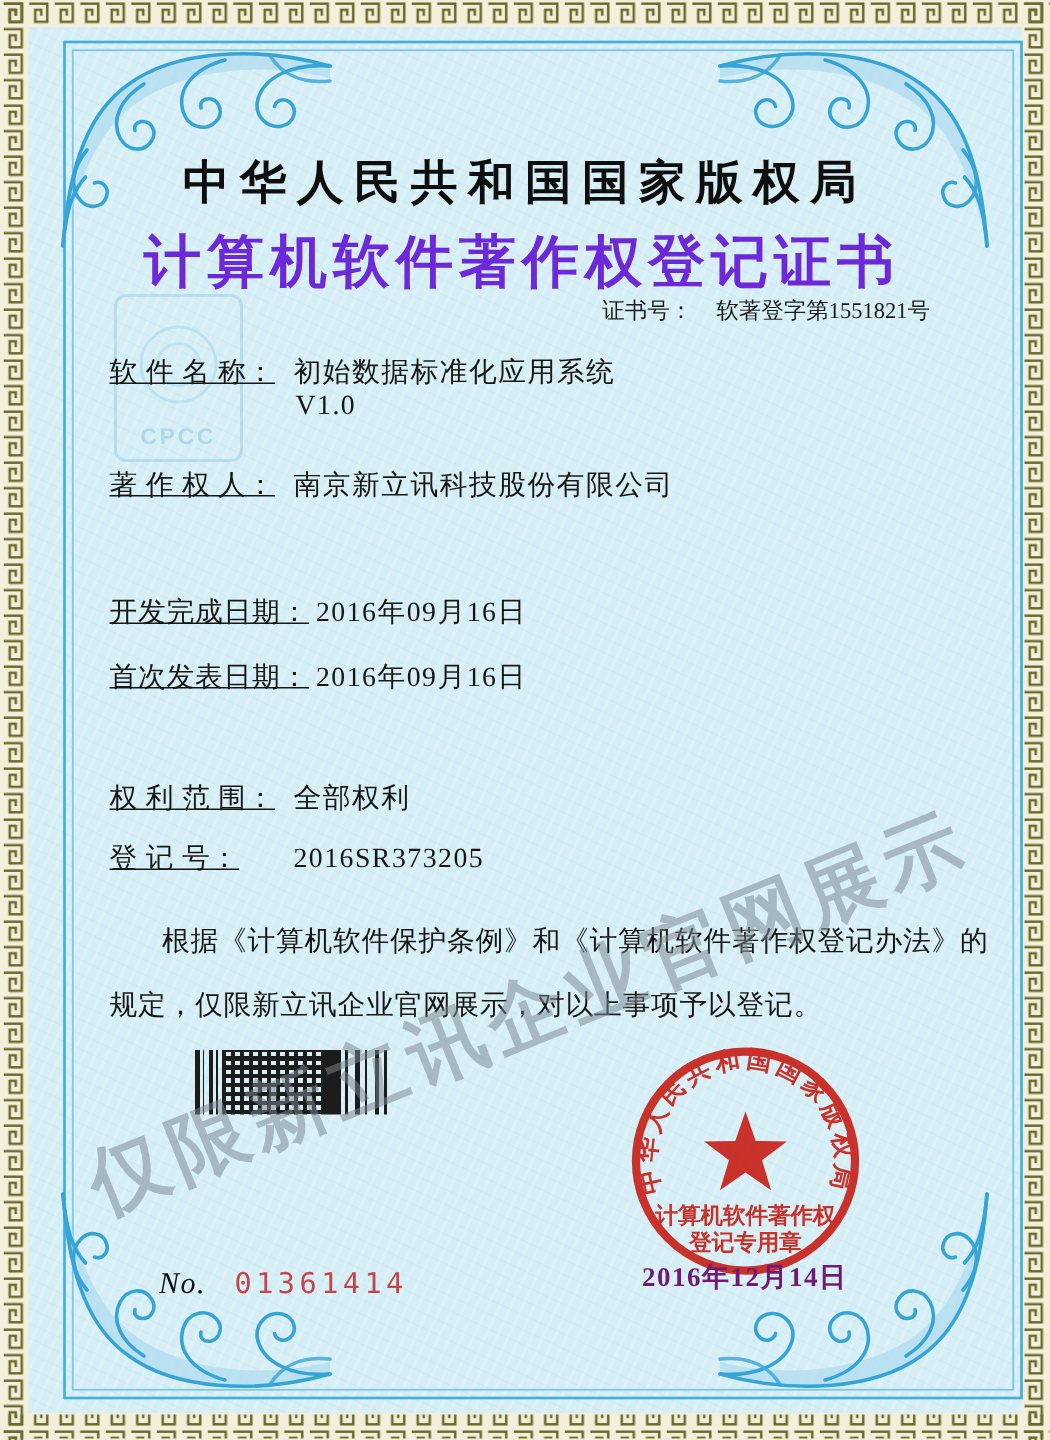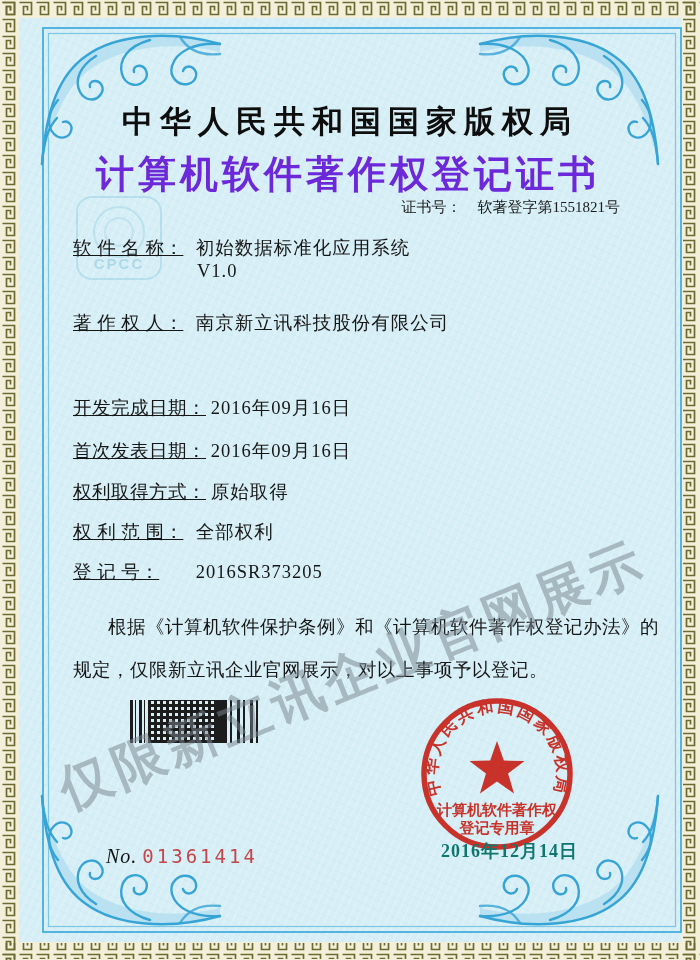--- a/index.html
+++ b/index.html
@@ -14,22 +14,22 @@
   .paper {
     position:absolute; left:19px; top:18px; right:19px; bottom:18px;
     background:#d6eef5;
     background-image:
       repeating-linear-gradient(115deg, rgba(255,255,255,.16) 0 2px, rgba(255,255,255,0) 2px 7px),
       repeating-linear-gradient(25deg, rgba(173,219,236,.18) 0 1px, rgba(255,255,255,0) 1px 9px);
   }
   svg.deco { position:absolute; left:0; top:0; pointer-events:none; }
   
   .emblem {
-    position:absolute; left:76px; top:196px; width:86px; height:84px;
-    border:2px solid rgba(130,197,224,.38); border-radius:16px;
+    position:absolute; left:76px; top:196px; width:86px; height:112px;
+    border:2px solid rgba(130,197,224,.38); border-radius:8px;
     z-index:3;
   }
   .emblem .ring {
     position:absolute; left:50%; top:42%; width:52px; height:52px;
     transform:translate(-50%,-50%);
     border:2px solid rgba(130,197,224,.32); border-radius:50%;
   }
   .emblem .ring2 {
     position:absolute; left:50%; top:42%; width:30px; height:30px;
     transform:translate(-50%,-50%);
@@ -83,29 +83,29 @@
   .watermark {
     position:absolute; left:62px; top:758px; z-index:5;
     font-size:52px; letter-spacing:5px; white-space:nowrap;
     color:rgba(122,134,143,.52); font-weight:bold;
     transform:rotate(-22deg); transform-origin:left center;
     pointer-events:none;
   }
   
   .seal { position:absolute; left:419px; top:696px; width:156px; height:156px; z-index:6; opacity:.92; }
   .seal-date {
-    position:absolute; left:428px; top:839px; width:150px; text-align:right;
-    font-size:18px; font-weight:bold; color:#0f766e; letter-spacing:1px; z-index:7;
+    position:absolute; left:428px; top:839px; width:150px; text-align:left;
+    font-size:18px; font-weight:bold; color:#701a75; letter-spacing:1px; z-index:7;
   }
   
   .serial { position:absolute; left:106px; top:845px; z-index:4; font-size:20px; }
   .serial .no { letter-spacing:1px; color:#111;font-style:italic; }
   .serial .digits {
     font-family:"DejaVu Sans Mono",monospace; color:#c4464a;
-    letter-spacing:3px; font-size:19px;
+    letter-spacing:3px; margin-left:14px; font-size:19px;
   }
 </style>
 </head>
 <body>
 
 <svg class="deco" width="700" height="960" style="z-index:1">
   <defs>
     <pattern id="gk" width="17" height="17" patternUnits="userSpaceOnUse">
       <path d="M2.5,2.5 H14.5 V14.5 H6.5 V6.5 H10.5 V10.5" fill="none" stroke="#6c6a2e" stroke-width="1.7"></path>
     </pattern>
@@ -168,24 +168,20 @@
   <div class="row" style="top:395px">
     <span class="lbl">开发完成日期：</span>
     <span class="val">2016年09月16日</span>
   </div>
 
   <div class="row" style="top:438px">
     <span class="lbl">首次发表日期：</span>
     <span class="val">2016年09月16日</span>
   </div>
 
-  <div class="row" style="top:479px">
-    <span class="lbl">权利取得方式：</span>
-    <span class="val">原始取得</span>
-  </div>
 
   <div class="row" style="top:519px">
     <span class="lbl">权 利 范 围：</span>
     <span class="val">全部权利</span>
   </div>
 
   <div class="row" style="top:559px">
     <span class="lbl">登  记  号：</span>
     <span class="val">2016SR373205</span>
   </div>

